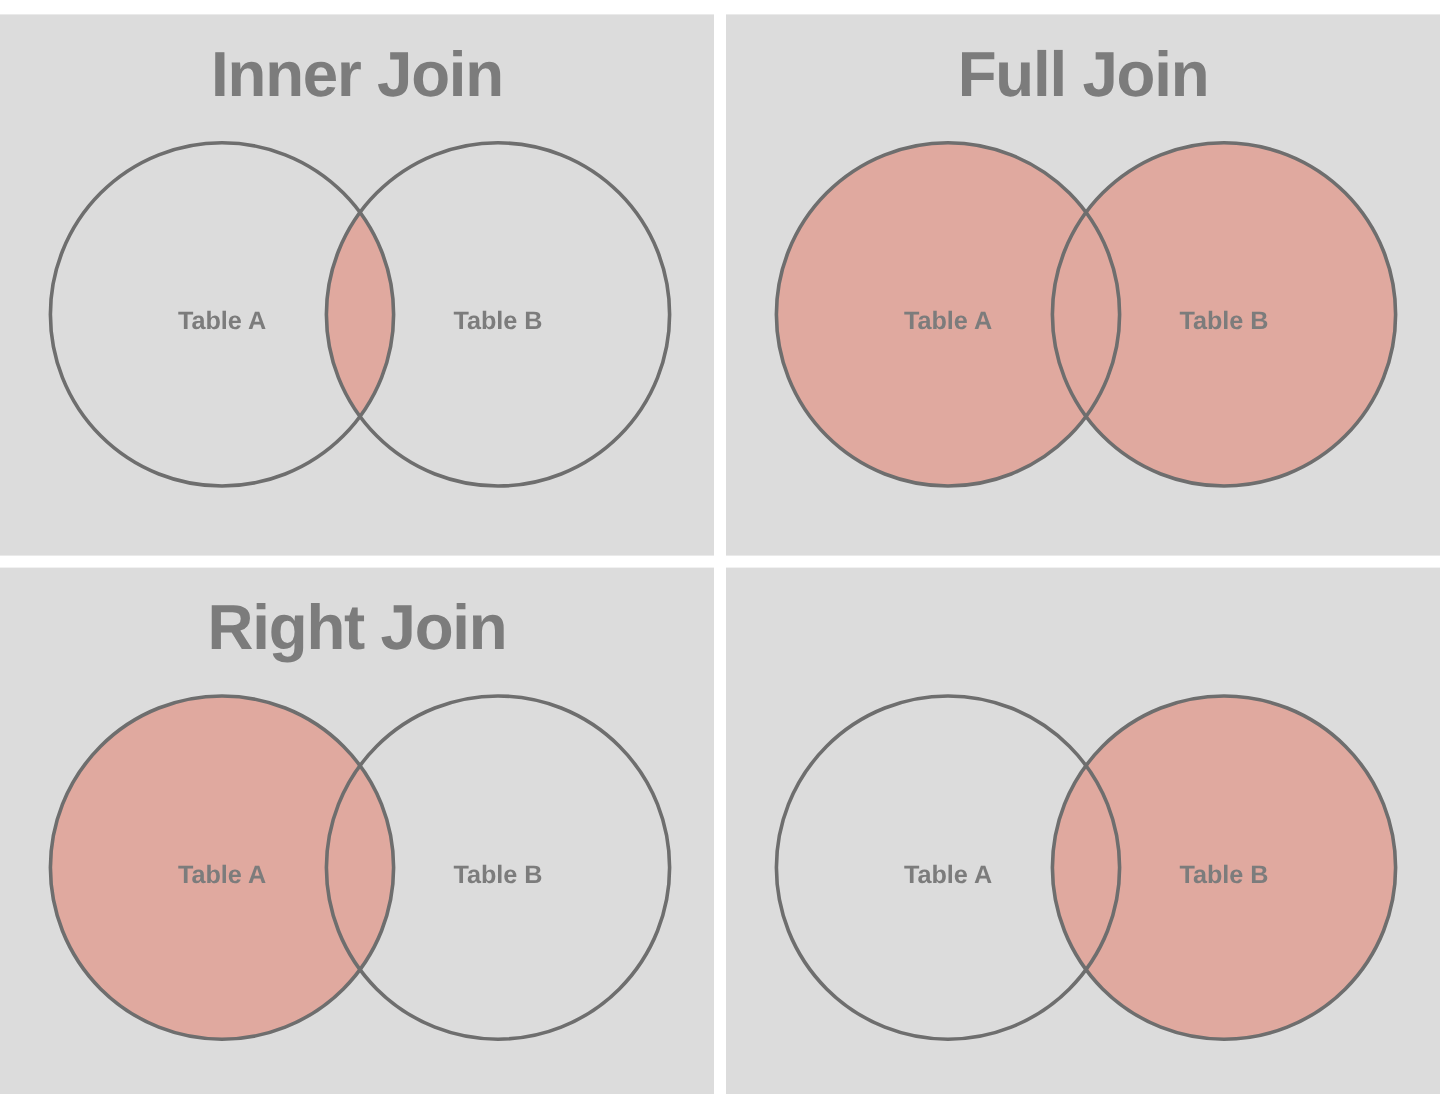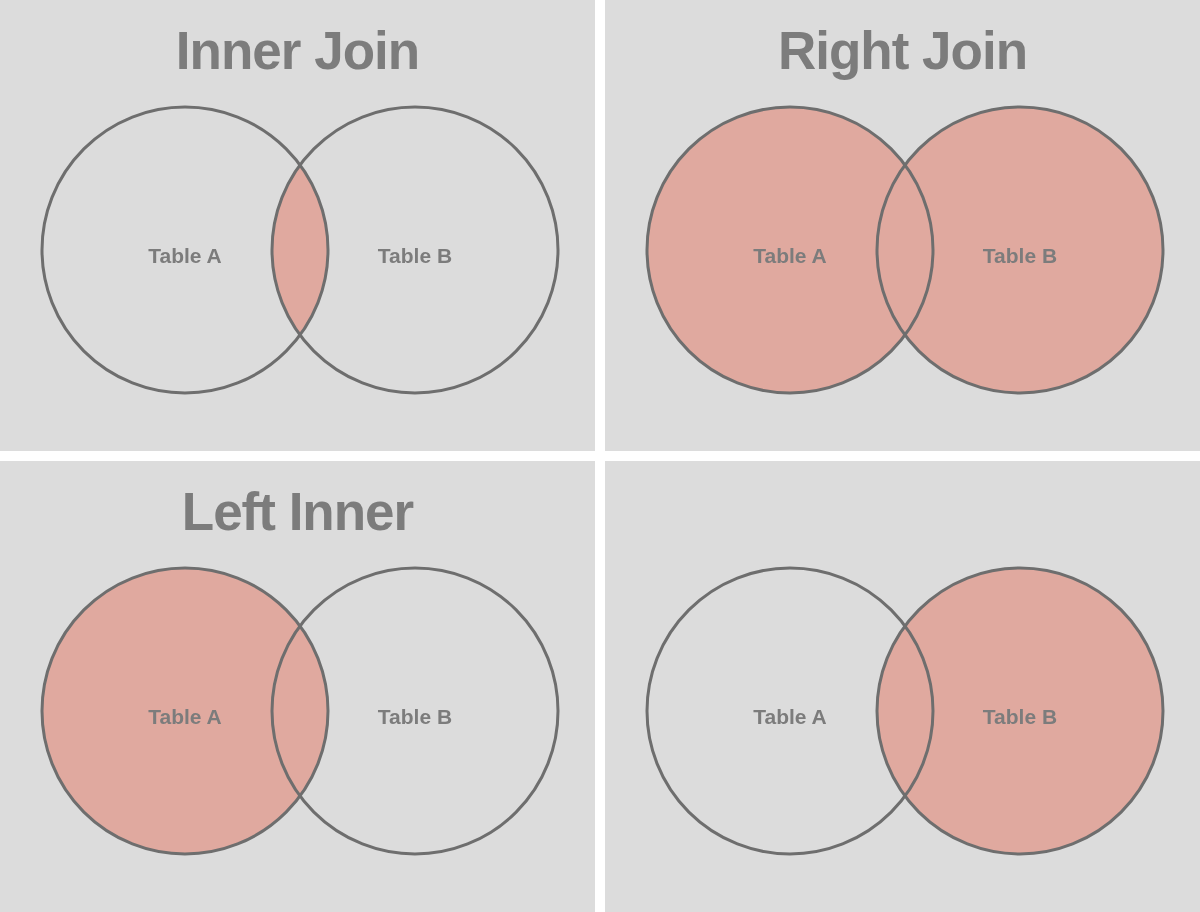--- a/index.html
+++ b/index.html
@@ -17,21 +17,21 @@
 
   #grid {
     display: grid;
     grid-template-columns: 595px 595px;
     grid-template-rows: 451px 451px;
     column-gap: 10px;
     row-gap: 10px;
     width: 1200px;
     height: 896px;
     box-sizing: border-box;
-    padding: 0px 0px 0px 0px;
+    padding: 12px 0px 0px 0px;
   }
 
   .panel {
     position: relative;
     background: #dcdcdc;
     overflow: hidden;
   }
 
   .panel-title {
     position: absolute;
@@ -84,33 +84,33 @@
         <circle cx="397" cy="155" r="143" fill="#e0a99f"></circle>
       </g>
       <circle class="circle-outline" cx="167" cy="155" r="143"></circle>
       <circle class="circle-outline" cx="397" cy="155" r="143"></circle>
       <text class="venn-label" x="167" y="162" text-anchor="middle" dominant-baseline="middle">Table A</text>
       <text class="venn-label" x="397" y="162" text-anchor="middle" dominant-baseline="middle">Table B</text>
     </svg>
   </div>
 
   <div class="panel">
-    <div class="panel-title">Right Join</div>
+    <div class="panel-title">Full Join</div>
     <svg class="venn" width="564" height="320" viewBox="0 0 564 320">
       <circle cx="167" cy="155" r="143" fill="#e0a99f"></circle>
       <circle cx="397" cy="155" r="143" fill="#e0a99f"></circle>
       <circle class="circle-outline" cx="167" cy="155" r="143"></circle>
       <circle class="circle-outline" cx="397" cy="155" r="143"></circle>
       <text class="venn-label" x="167" y="162" text-anchor="middle" dominant-baseline="middle">Table A</text>
       <text class="venn-label" x="397" y="162" text-anchor="middle" dominant-baseline="middle">Table B</text>
     </svg>
   </div>
 
   <div class="panel">
-    <div class="panel-title">Left Inner</div>
+    <div class="panel-title">Right Join</div>
     <svg class="venn" width="564" height="320" viewBox="0 0 564 320">
       <circle cx="167" cy="155" r="143" fill="#e0a99f"></circle>
       <circle class="circle-outline" cx="167" cy="155" r="143"></circle>
       <circle class="circle-outline" cx="397" cy="155" r="143"></circle>
       <text class="venn-label" x="167" y="162" text-anchor="middle" dominant-baseline="middle">Table A</text>
       <text class="venn-label" x="397" y="162" text-anchor="middle" dominant-baseline="middle">Table B</text>
     </svg>
   </div>
 
   <div class="panel">

